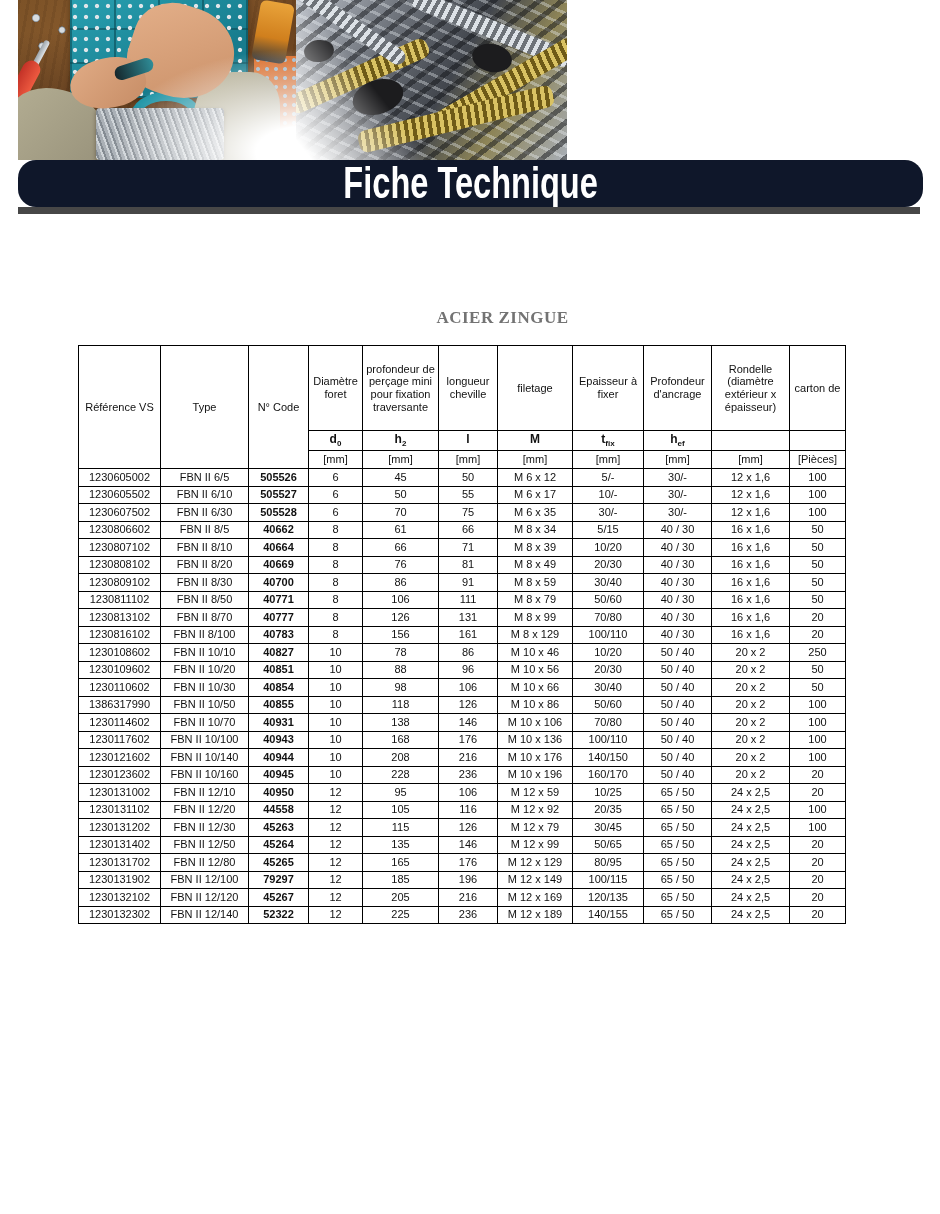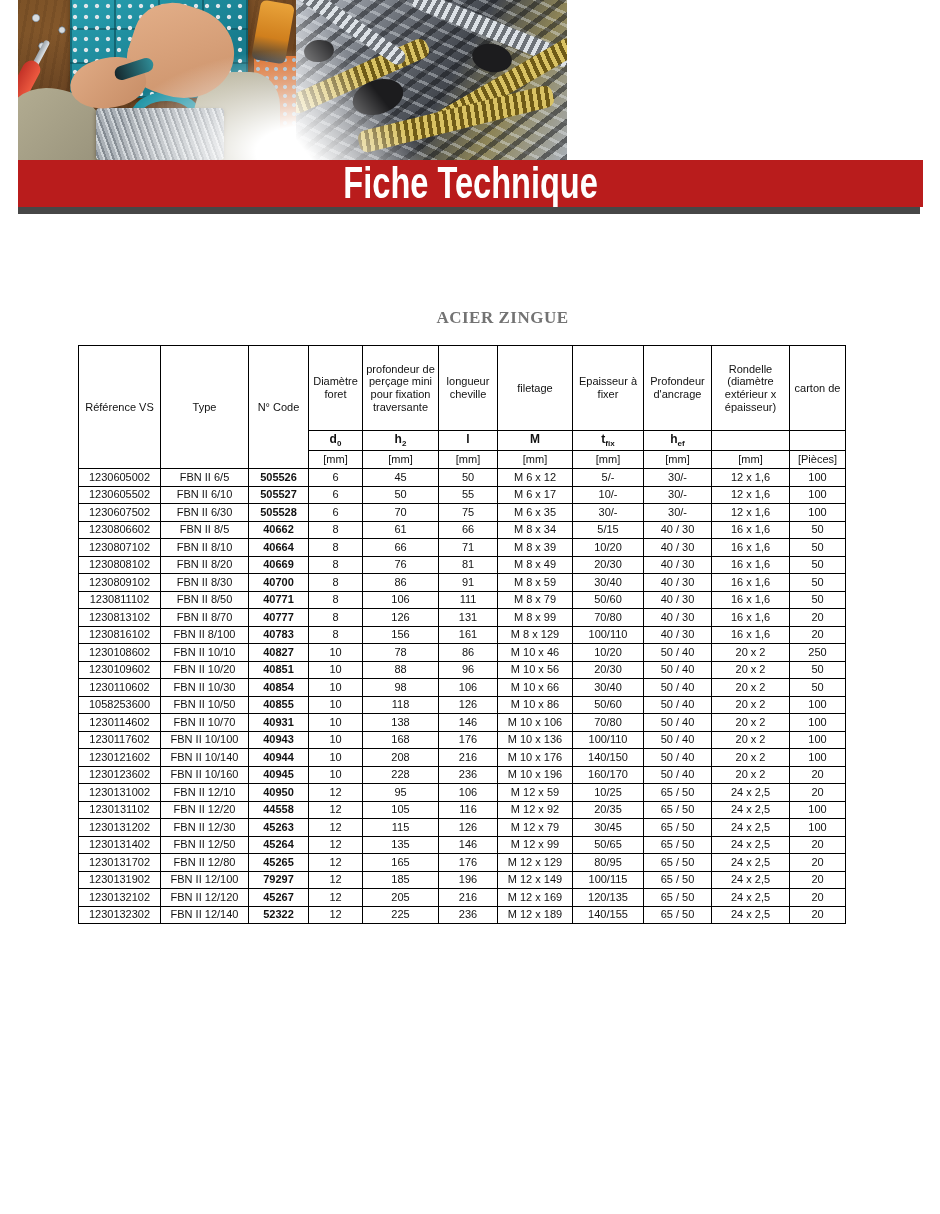--- a/index.html
+++ b/index.html
@@ -194,21 +194,21 @@
       <div class="screw-bar screw-silver sb3"></div>
       <div class="screw-bar screw-silver sb4"></div>
       <div class="black-cap bc3"></div>
       <div class="screw-bar screw-brass sb5"></div>
       <div class="black-cap bc1"></div>
       <div class="screw-bar screw-brass sb2"></div>
       <div class="black-cap bc2"></div>
     </div>
   </header>
 
-  <div class="banner" style="background: #b91c1c;">
+  <div class="banner" style="background: #0f172a; border-radius: 18px;">
     <span class="banner-text" style="color: rgb(255, 255, 255);">Fiche Technique</span>
   </div>
   <div class="dark-strip"></div>
 
   <h2 class="table-title">ACIER ZINGUE</h2>
 
   <table class="spec">
     <colgroup>
       <col style="width:82px">
         <col style="width:88px">
@@ -421,21 +421,21 @@
           <td>10</td>
           <td>98</td>
           <td>106</td>
           <td>M 10 x 66</td>
           <td>30/40</td>
           <td>50 / 40</td>
           <td>20 x 2</td>
           <td>50</td>
         </tr>
         <tr>
-          <td>1058253600</td>
+          <td>1386317990</td>
           <td>FBN II 10/50</td>
           <td class="code-col">40855</td>
           <td>10</td>
           <td>118</td>
           <td>126</td>
           <td>M 10 x 86</td>
           <td>50/60</td>
           <td>50 / 40</td>
           <td>20 x 2</td>
           <td>100</td>

